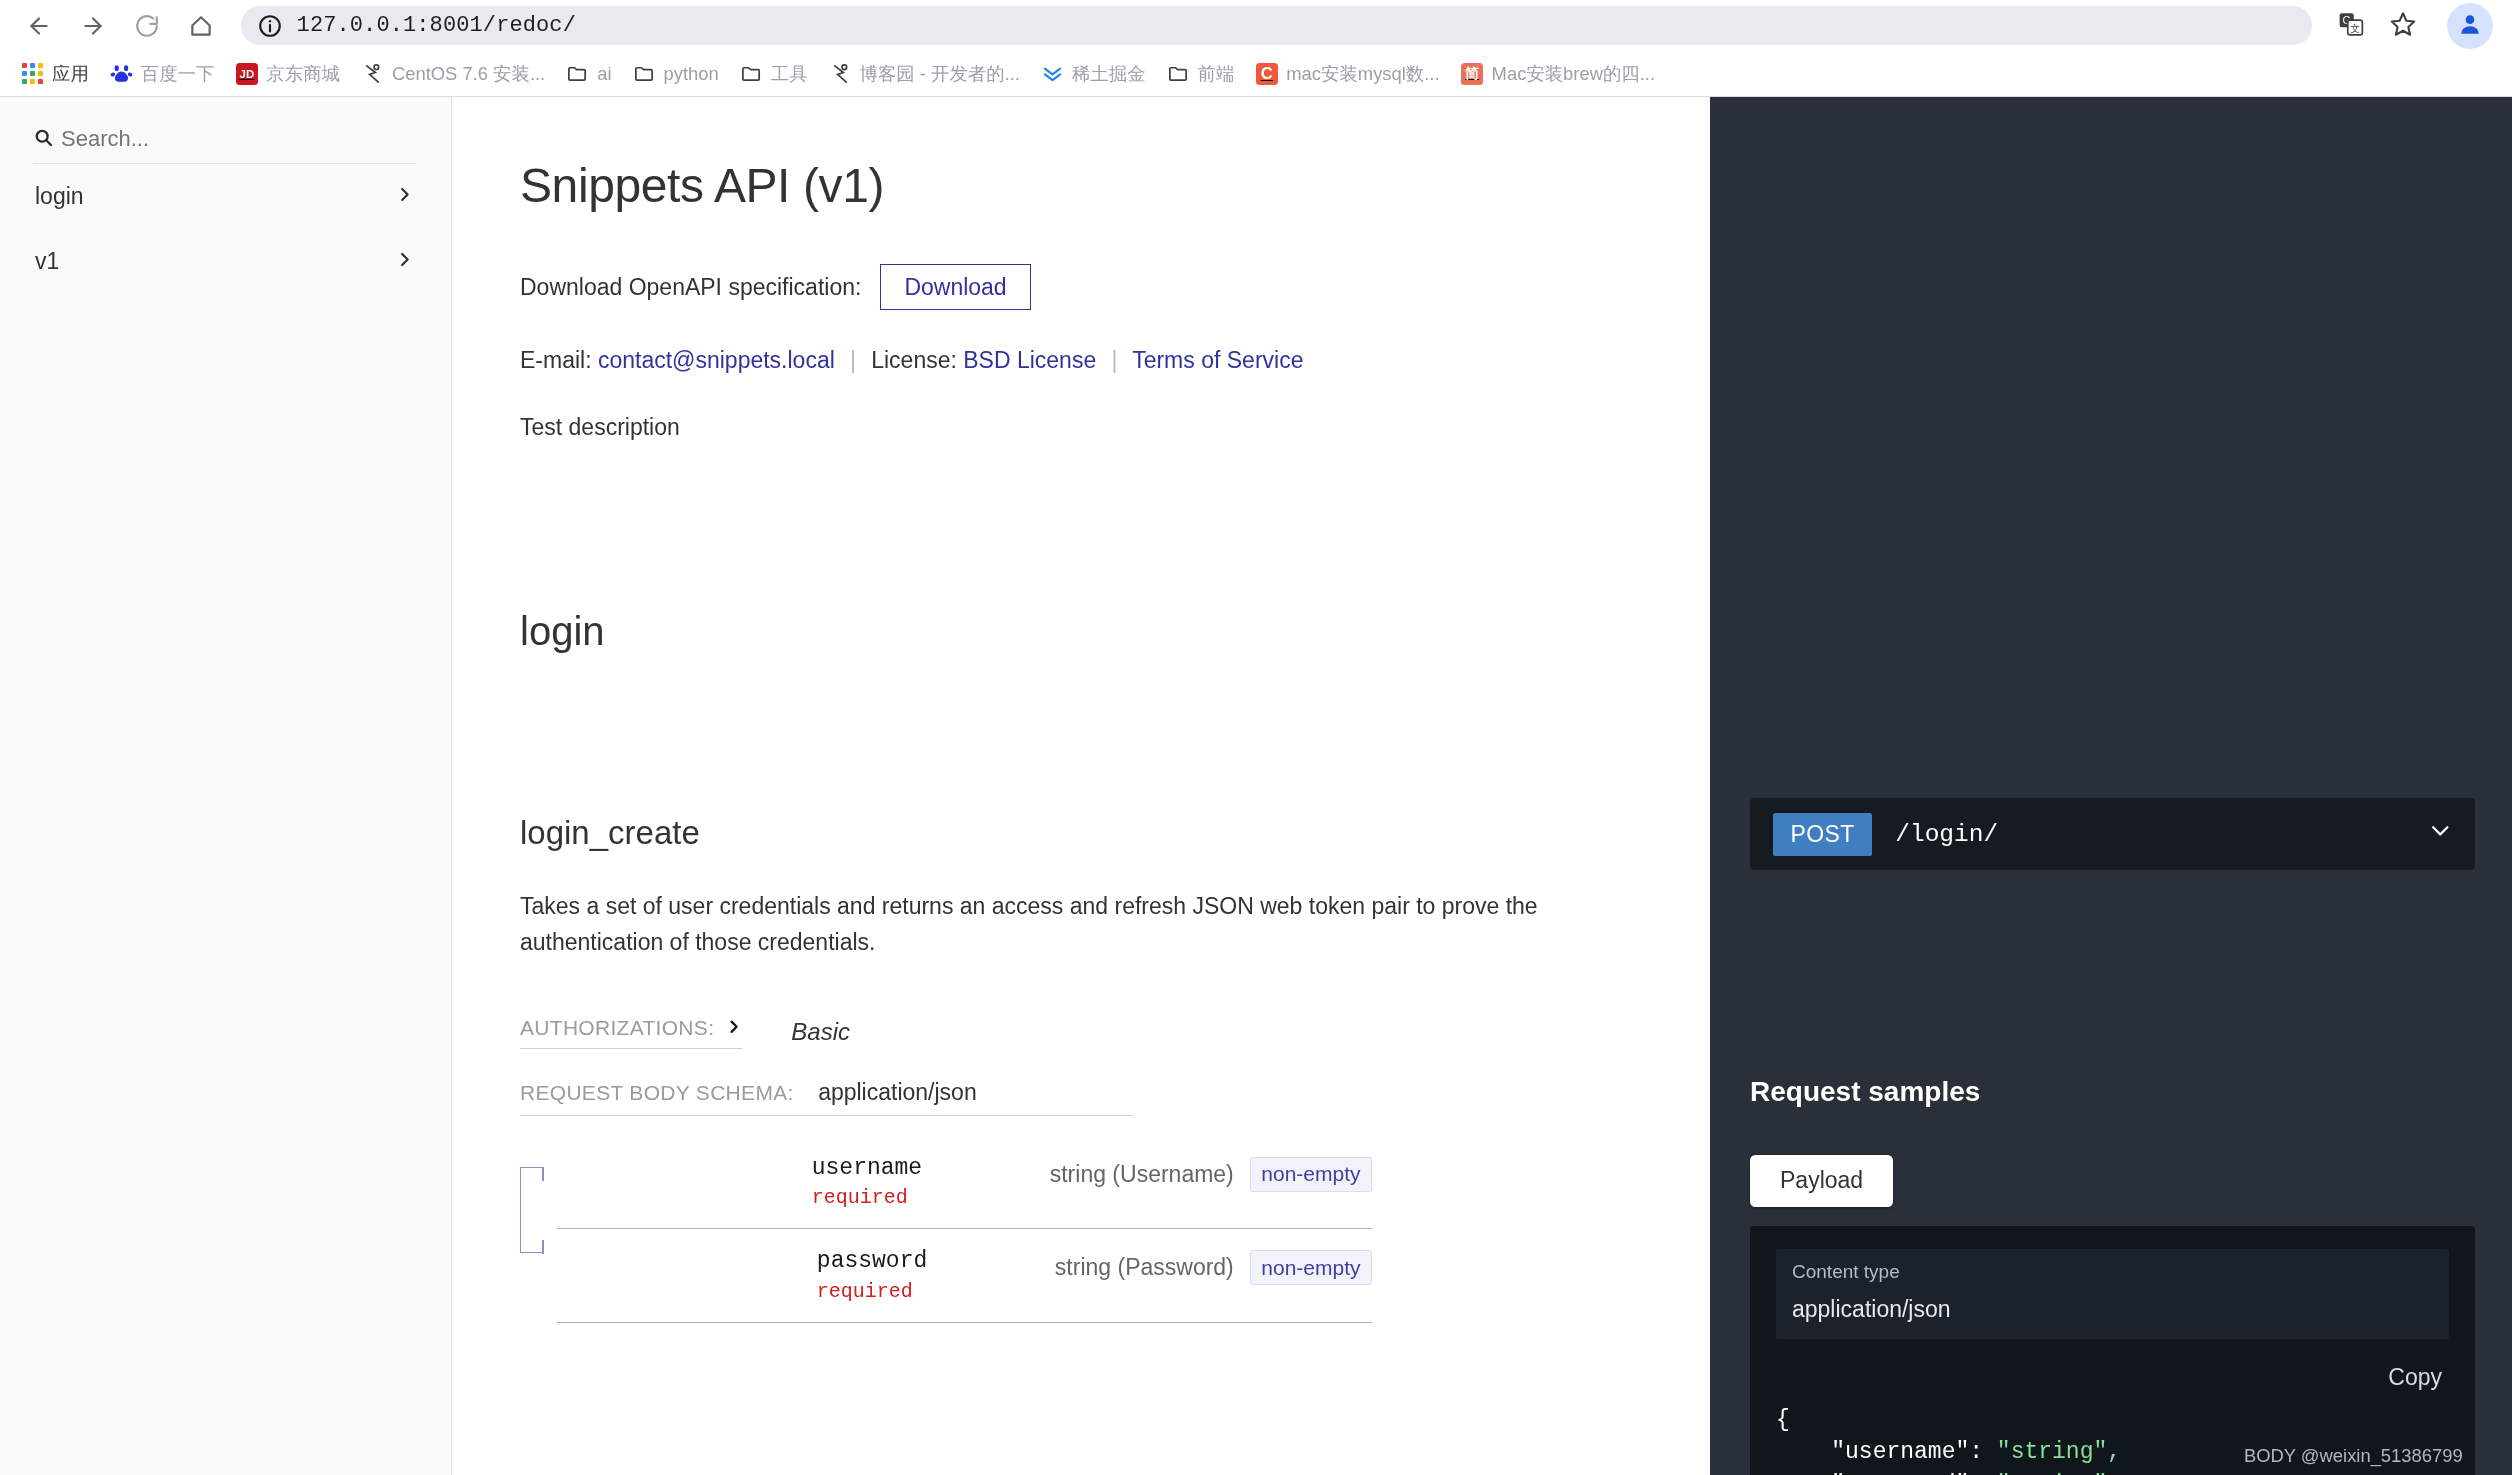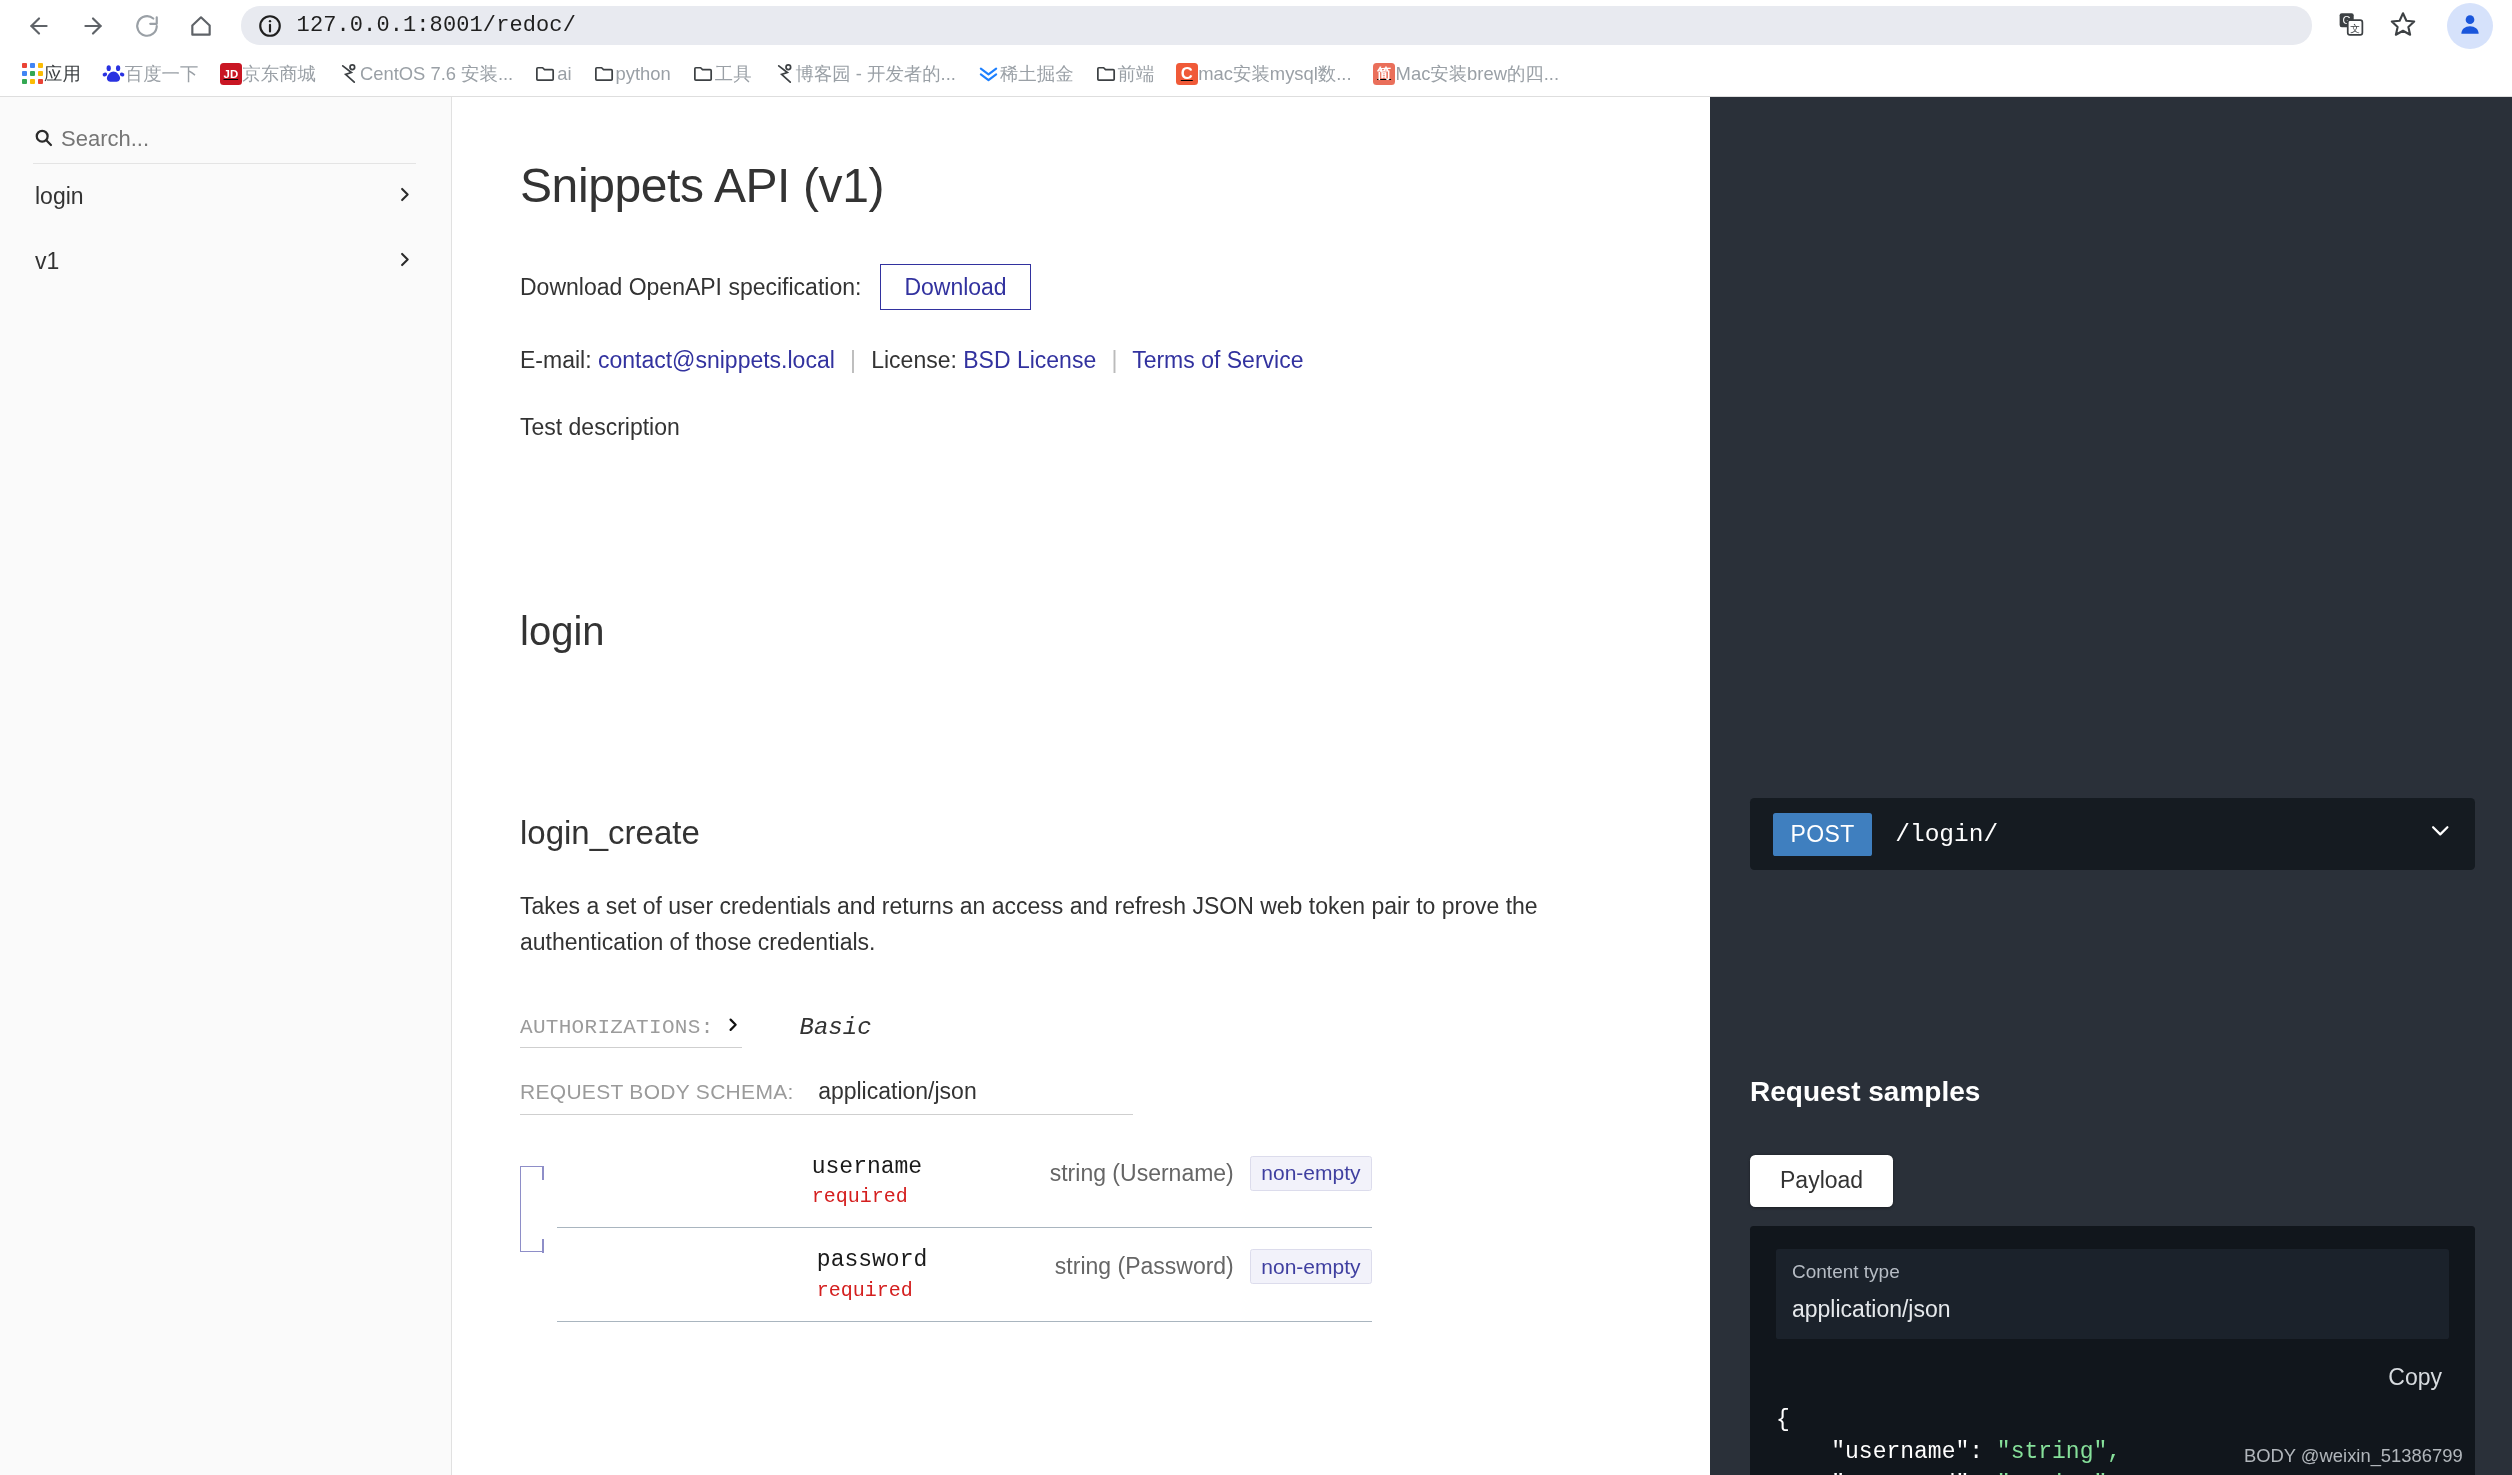--- a/index.html
+++ b/index.html
@@ -75,20 +75,21 @@
     display: flex;
     align-items: center;
     padding: 0 10.5px;
     gap: 0;
     border-bottom: 0.9px solid #dedede;
     overflow: hidden;
   }
   .bm {
     display: flex;
     align-items: center;
+    gap: 8px;
     padding: 5.3px 10.5px;
     border-radius: 5.3px;
     white-space: nowrap;
     flex: 0 0 auto;
   }
   .bm .bm-label {
     font-size: 18.4px;
     color: #9aa0a6;
   }
   .bm.apps .bm-label { color: #3c4043; font-weight: 500; }
@@ -200,24 +201,23 @@
   .op-desc {
     font-size: 23px;
     line-height: 1.55;
     color: #333333;
     margin: 0 0 54px 0;
     max-width: 1034px;
   }
 
   .auth-row {
     display: flex;
-    align-items: flex-start;
-    gap: 16px;
+    align-items: center;
+    gap: 7px;
     margin-bottom: 30px;
-    font-family: Liberation Mono, monospace;
   }
   .auth-key {
     font-size: 21px;
     color: #9b9b9b;
     letter-spacing: 0.3px;
     border-bottom: 0.9px solid #cfcfcf;
     padding-bottom: 7px;
     display: inline-flex;
     align-items: center;
   }

